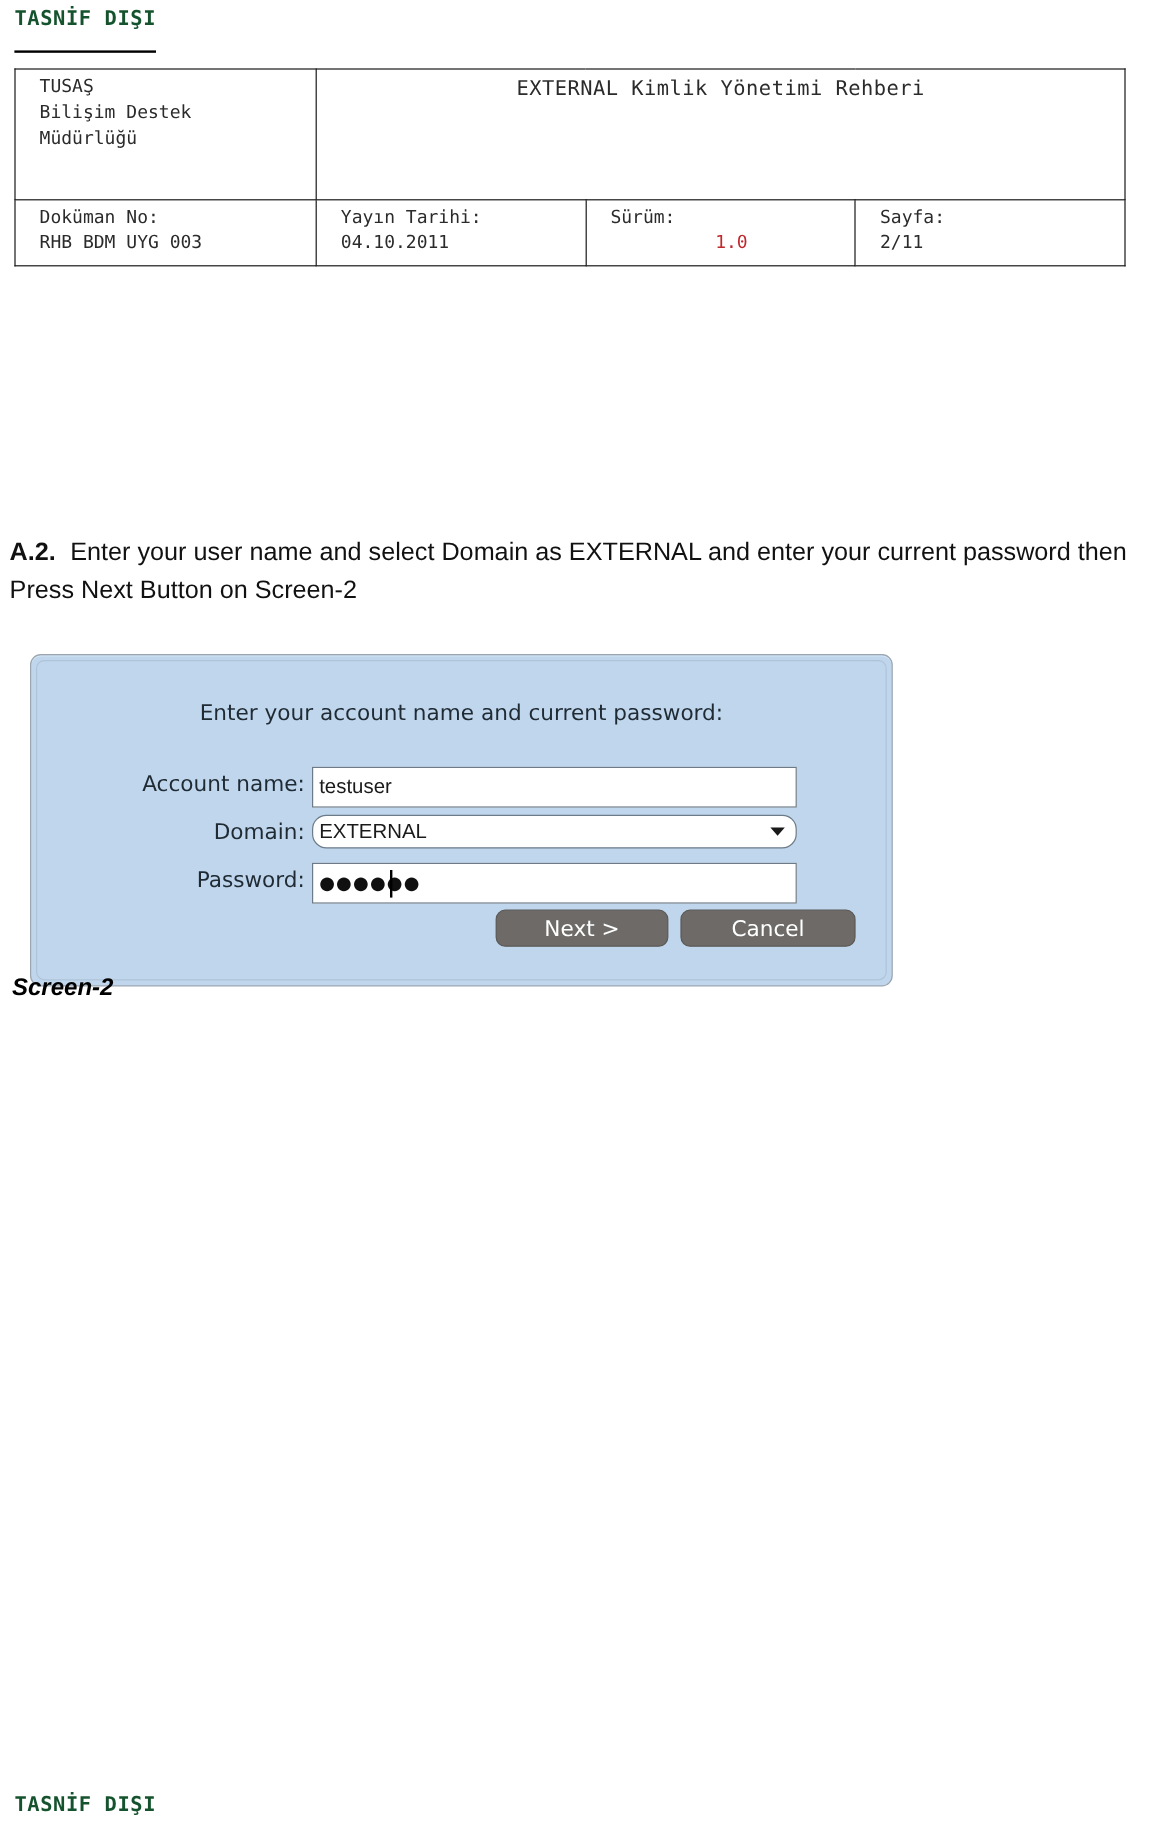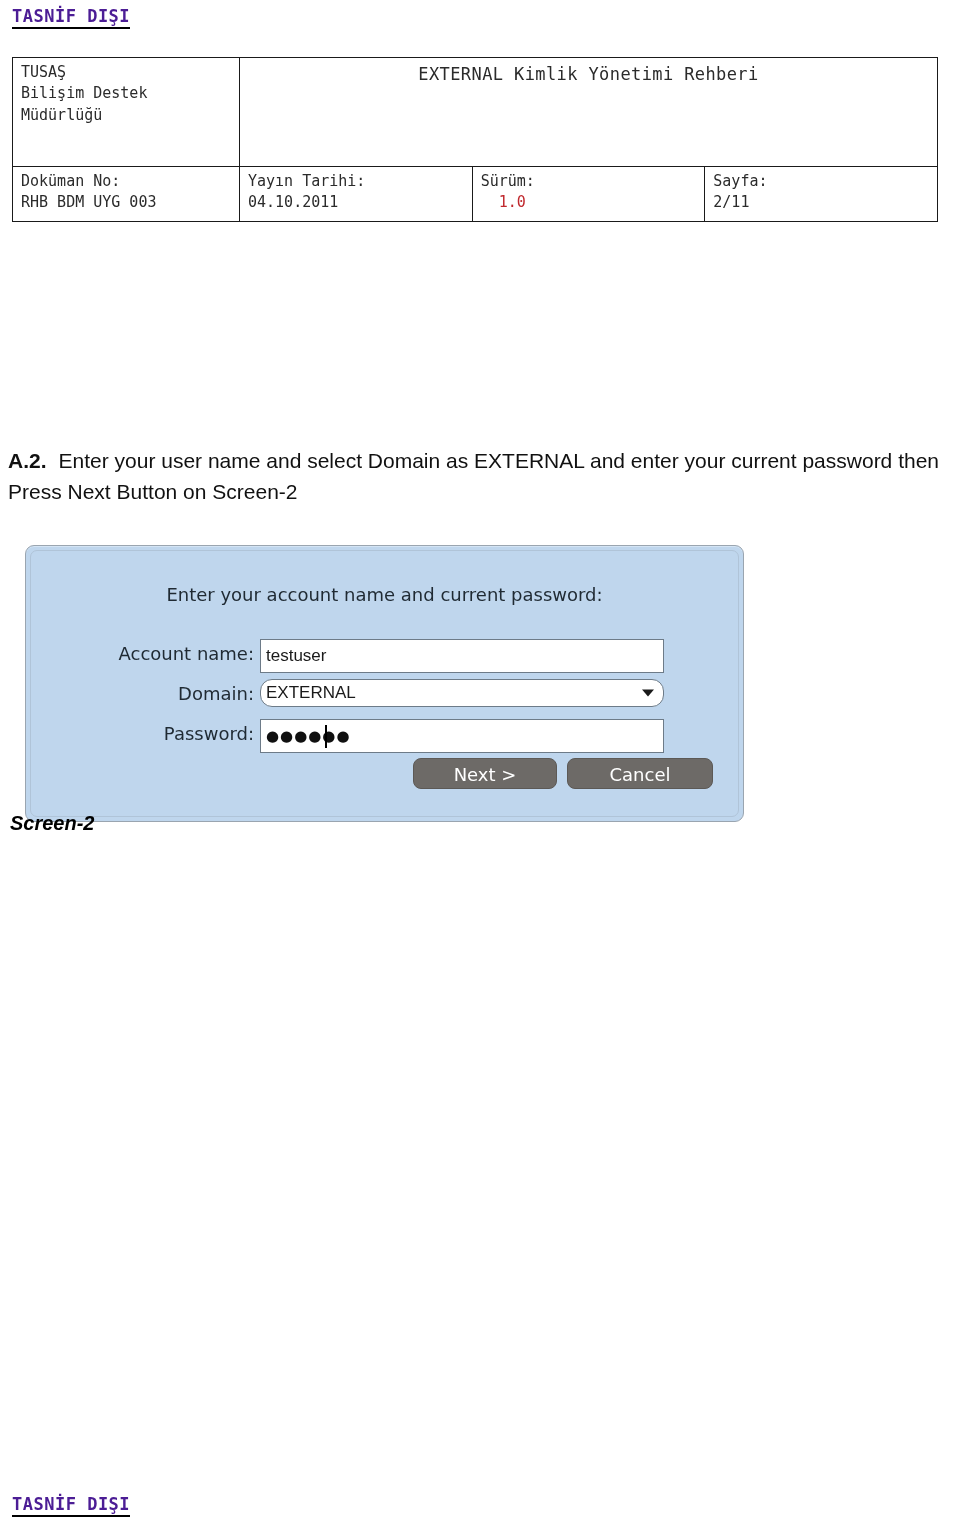--- a/index.html
+++ b/index.html
@@ -16,43 +16,43 @@
     overflow: hidden;
   }
 
   
   .classif {
     position: absolute;
     font-family: "DejaVu Sans Mono", "Liberation Mono", monospace;
     font-size: 17px;
     font-weight: 700;
     letter-spacing: 0.5px;
-    color: #4c1d95;
+    color: #14532d;
     border-bottom: 2px solid #000;
-    padding-bottom: 1px;
+    padding-bottom: 16px;
     white-space: nowrap;
   }
   #classification-top { left: 12px; top: 6px; }
   #classification-bottom { left: 12px; top: 1494px; }
 
   
   #doc-header-table {
     position: absolute;
     left: 12px;
     top: 57px;
     width: 926px;
     border-collapse: collapse;
     table-layout: fixed;
     font-family: "DejaVu Sans Mono", "Liberation Mono", monospace;
     font-size: 15px;
     color: #2b2b2b;
   }
   #doc-header-table td {
     border: 1.4px solid #1a1a1a;
-    padding: 4px 8px;
+    padding: 4px 20px;
     vertical-align: top;
     line-height: 1.42;
   }
   td.org-cell {
     width: 210px;
     height: 100px;
   }
   td.title-cell {
     text-align: center;
     vertical-align: middle;
@@ -61,21 +61,21 @@
     letter-spacing: 0.4px;
   }
   td.docno-cell { width: 410px; height: 46px; }
   td.date-cell  { width: 218px; }
   td.ver-cell   { width: 135px; }
   td.page-cell  { width: 150px; }
   td.prep-cell  { height: 50px; width: 432px; }
   td.appr-cell  { color: #3a3a3a; }
   .ver-value { color: #c0282d; }
   .cell-line { display: block; white-space: nowrap; }
-  .indent-1 { padding-left: 18px; }
+  .indent-1 { padding-left: 18px; text-align: center; }
 
   
   #instruction-paragraph {
     position: absolute;
     left: 8px;
     top: 424px;
     width: 952px;
     font-family: "Liberation Sans", sans-serif;
     font-size: 21px;
     line-height: 31px;

